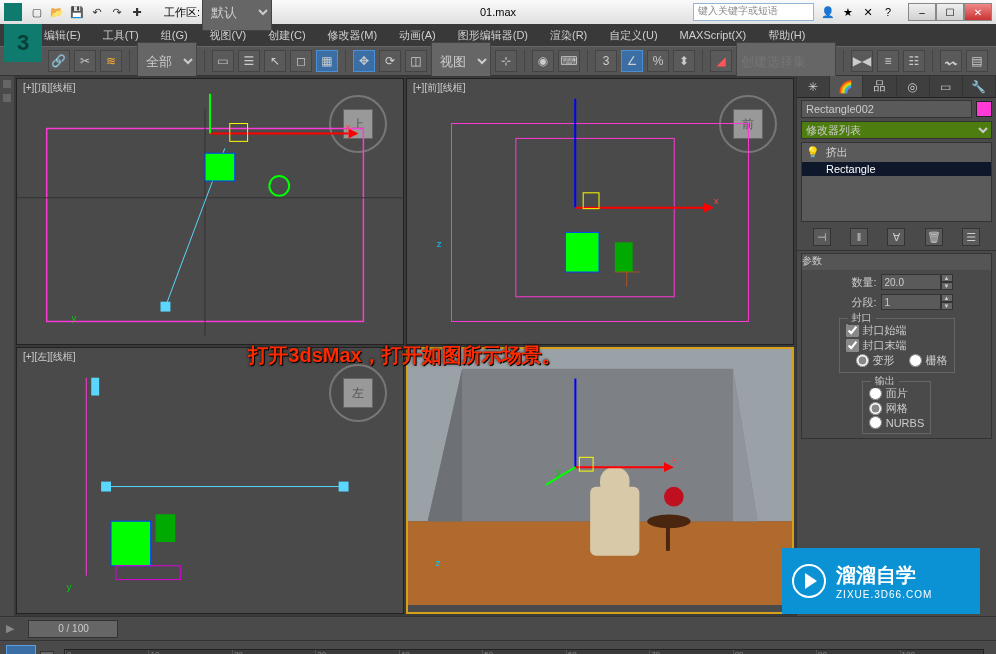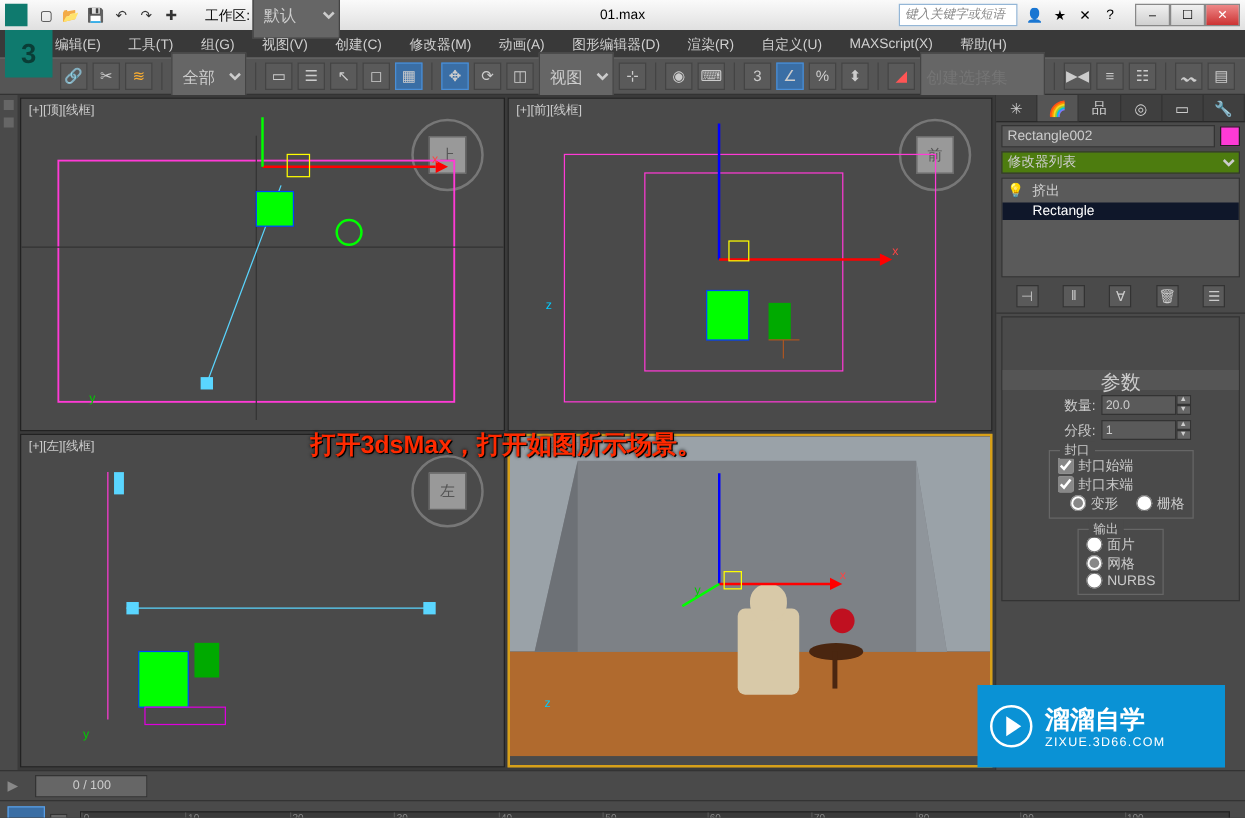--- a/index.html
+++ b/index.html
@@ -3,21 +3,21 @@
 <meta charset="utf-8">
 <style>
 * { box-sizing: border-box; margin: 0; padding: 0; font-family: "Microsoft YaHei", sans-serif; }
 body { background: #4a4a4a; width: 996px; height: 654px; overflow: hidden; color: #ccc; font-size: 11px; }
 .titlebar { height: 24px; background: linear-gradient(#fafafa,#e0e0e0); display: flex; align-items: center; padding: 0 4px; color: #000; }
 .titlebar .ico { width: 18px; height: 18px; background: #0f7a6e; margin-right: 6px; }
 .titlebar .qat { display: flex; gap: 2px; }
 .titlebar .qat span { width: 18px; height: 18px; display: flex; align-items: center; justify-content: center; color: #333; }
 .titlebar .ws { margin-left: 18px; }
 .titlebar .filename { position: absolute; left: 50%; transform: translateX(-50%); }
-.titlebar .search { margin-left: auto; border: 1px solid #94b6d6; background: #fff; width: 95px; height: 18px; font-size: 10px; padding: 0 4px; color: #888; font-style: italic; }
+.titlebar .search { margin-left: auto; border: 1px solid #94b6d6; background: #fff; width: 121px; height: 18px; font-size: 10px; padding: 0 4px; color: #888; }
 .titlebar .sysico { display: flex; gap: 4px; margin-left: 6px; }
 .titlebar .sysico span { width: 16px; height: 16px; display: flex; align-items: center; justify-content: center; }
 .winbtns { display:flex; margin-left:12px; }
 .winbtns div { width: 28px; height: 18px; background: linear-gradient(#f0f0f0,#d0d0d0); border: 1px solid #888; display:flex;align-items:center;justify-content:center; font-size:10px; color:#000;}
 .menubar { height: 22px; background: #393939; display: flex; align-items: center; padding-left: 44px; gap: 22px; color: #d0d0d0; }
 .menubar span { font-size: 11px; }
 .logo { position: absolute; top: 24px; left: 4px; width: 38px; height: 38px; background: #0f7a6e; display: flex; align-items: center; justify-content: center; color: #0a3d36; font-size: 22px; font-weight: bold; }
 .toolbar { height: 30px; background: #555; border-top: 1px solid #666; border-bottom: 1px solid #333; display: flex; align-items: center; padding-left: 48px; gap: 4px; }
 .toolbar .sep { width: 1px; height: 22px; background: #444; margin: 0 3px; }
 .tbtn { width: 22px; height: 22px; background: #5a5a5a; border: 1px solid #444; display: flex; align-items: center; justify-content: center; font-size: 12px; color: #ccc; }
@@ -39,21 +39,21 @@
 .cp-name input { flex: 1; background: #5a5a5a; border: 1px solid #333; color: #ccc; height: 18px; padding: 0 4px; font-size: 11px; }
 .cp-name .color { width: 16px; height: 16px; background: #ff3ad6; margin-left: 4px; border: 1px solid #222; }
 .cp-row { display: flex; align-items: center; height: 20px; padding: 0 4px; }
 .cp-row select { flex: 1; background: #4d7c0f; border: 1px solid #333; color: #ccc; height: 18px; font-size: 11px; }
 .mod-list { height: 80px; background: #5a5a5a; border: 1px solid #333; margin: 2px 4px; font-size: 11px; }
 .mod-list div { padding: 1px 6px; }
 .mod-list .sel-row { background: #0f172a; color: #fff; }
 .mod-bar { display: flex; justify-content: space-around; padding: 4px 6px; border-bottom: 1px solid #333; }
 .mod-bar span { width: 18px; height: 18px; display: flex; align-items: center; justify-content: center; background: #5a5a5a; border: 1px solid #333; font-size: 11px; }
 .rollout { border: 1px solid #333; margin: 2px 4px; }
-.ro-head { background: #555; text-align: center; height: 16px; font-size: 16px; margin-top: 42px; }
+.ro-head { background: #555; text-align: left; height: 16px; font-size: 10px; }
 .ro-body { padding: 4px 6px; display: flex; flex-direction: column; gap: 4px; font-size: 11px; align-items: center; }
 .param-row { display: flex; align-items: center; gap: 4px; }
 .param-row label { width: 36px; text-align: right; }
 .param-row .spinner { flex: 1; display: flex; }
 .param-row .spinner input { width: 60px; background: #5a5a5a; border: 1px solid #333; color: #ccc; height: 16px; font-size: 10px; padding: 0 3px; }
 .param-row .spinner .btns { display: flex; flex-direction: column; }
 .param-row .spinner .btns span { width: 12px; height: 8px; background: #666; border: 1px solid #333; font-size: 6px; line-height: 6px; text-align: center; }
 .group { border: 1px solid #666; padding: 4px 6px; position: relative; margin-top: 4px; }
 .group .gtitle { position: absolute; top: -8px; left: 8px; background: #4a4a4a; padding: 0 4px; font-size: 10px; }
 .chk { display: flex; align-items: center; gap: 4px; }

